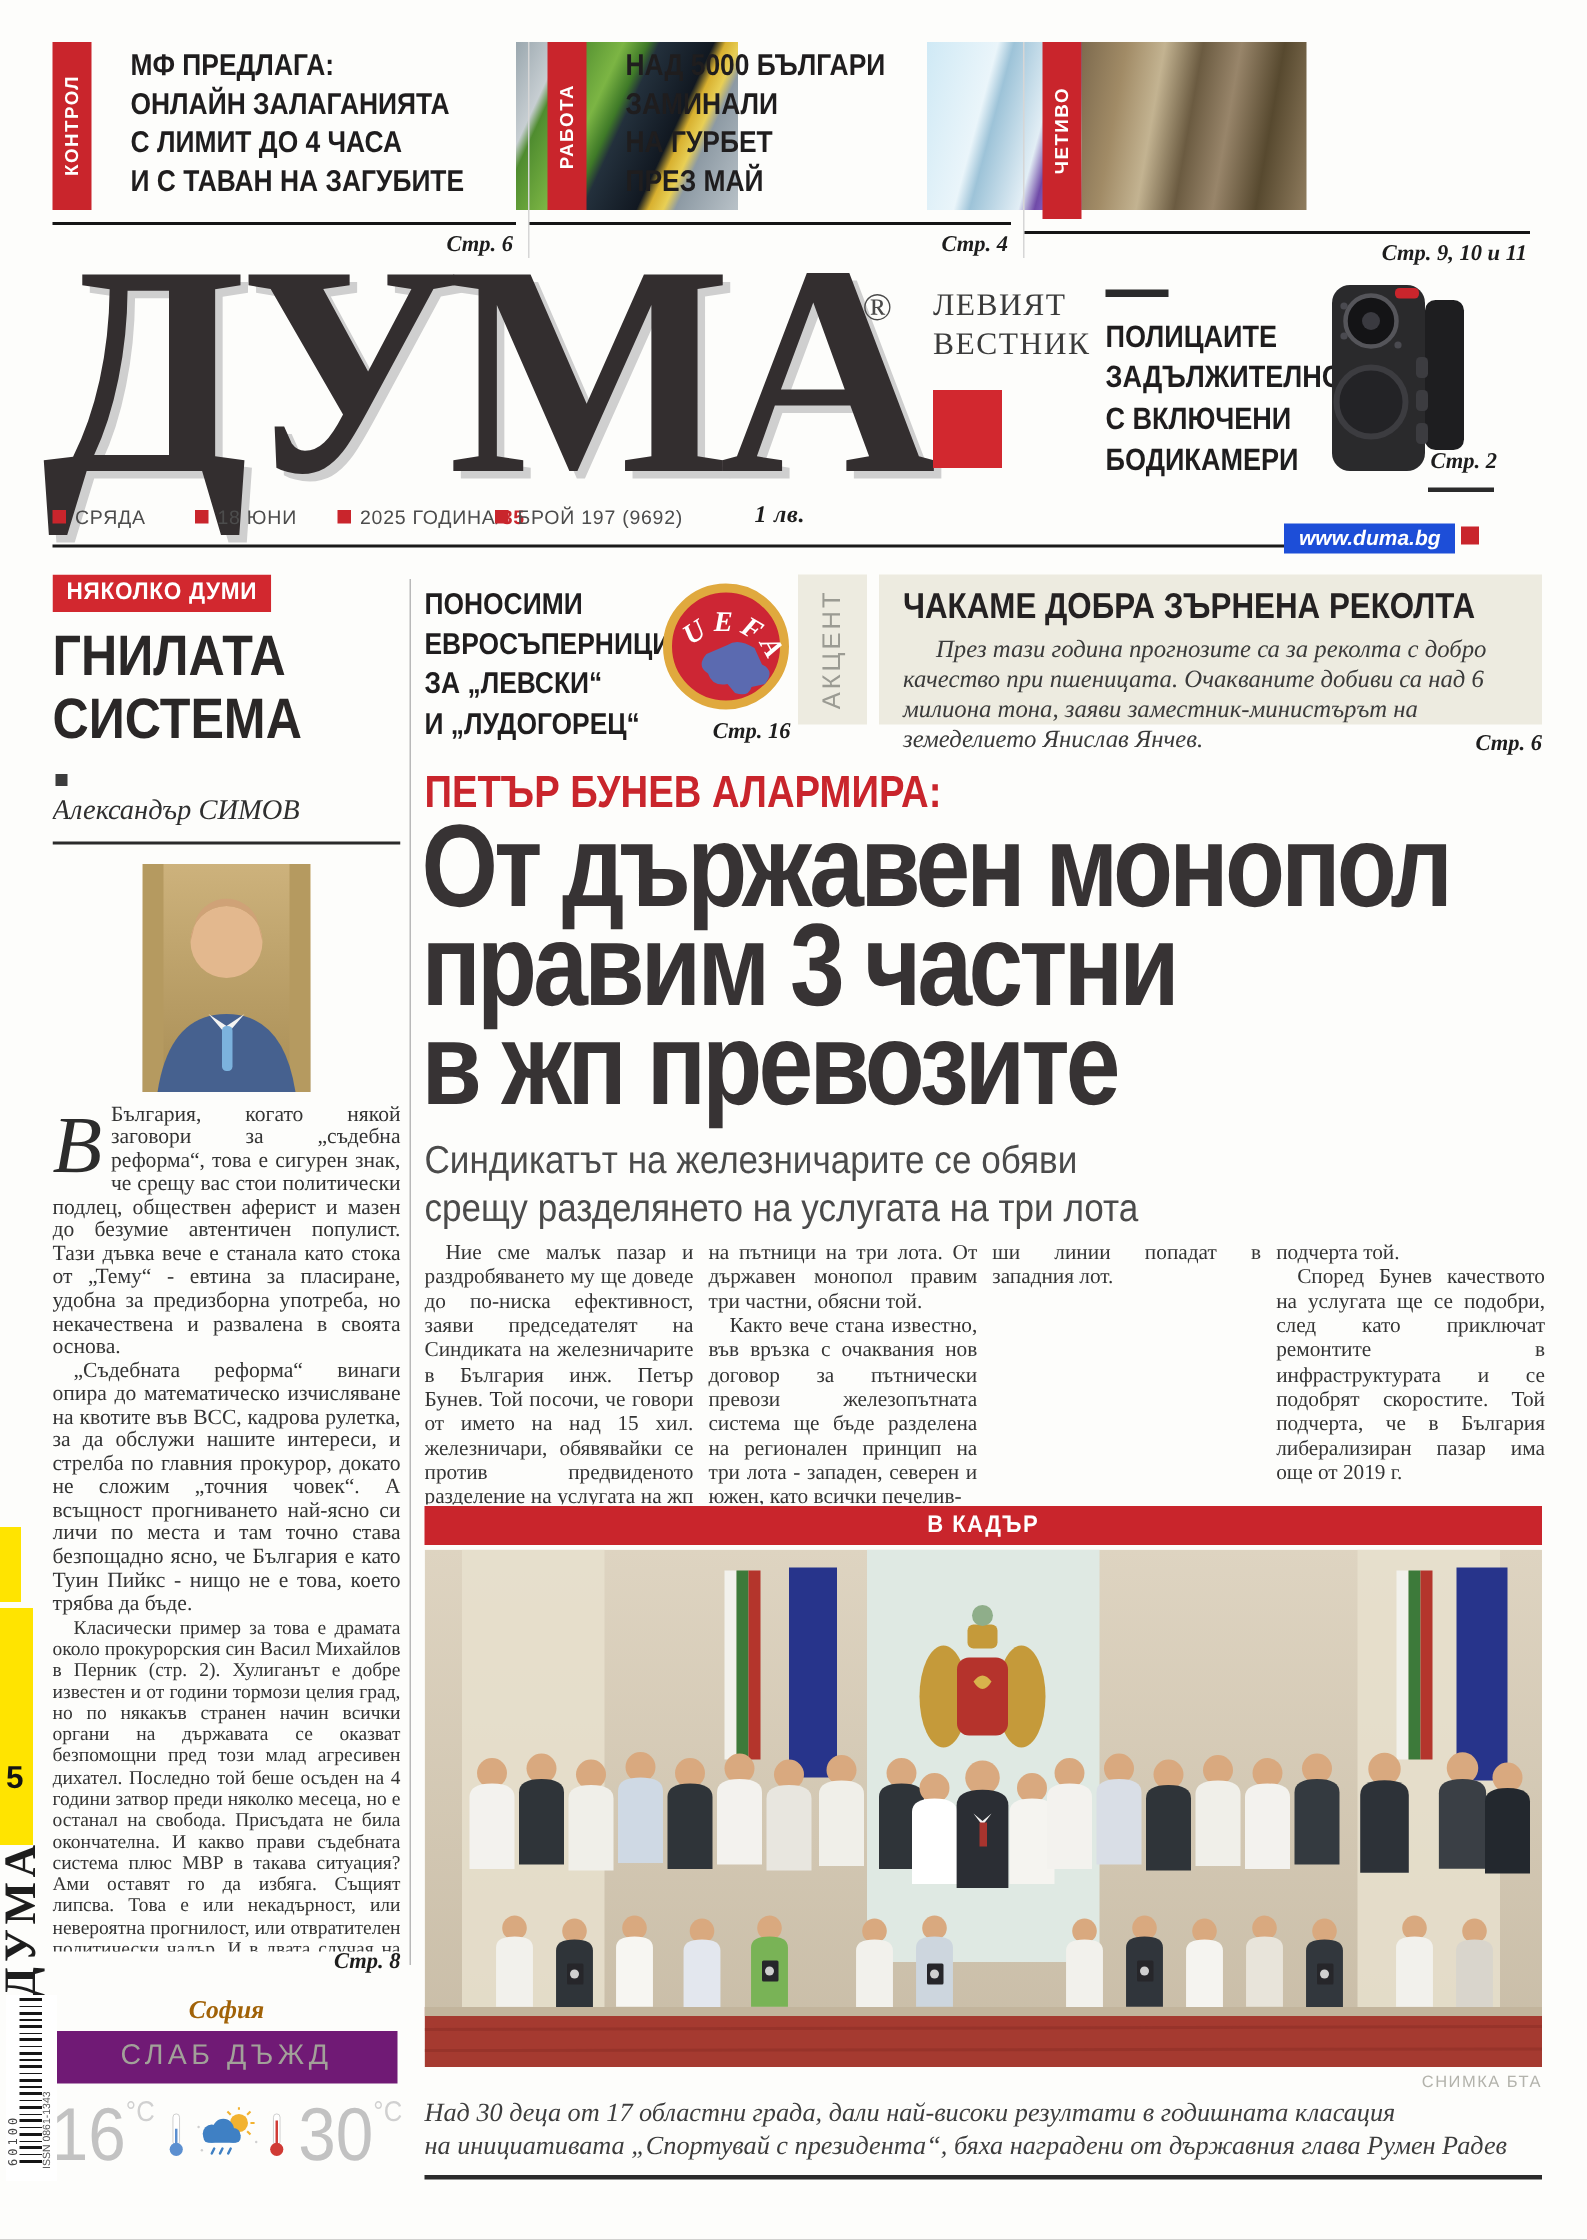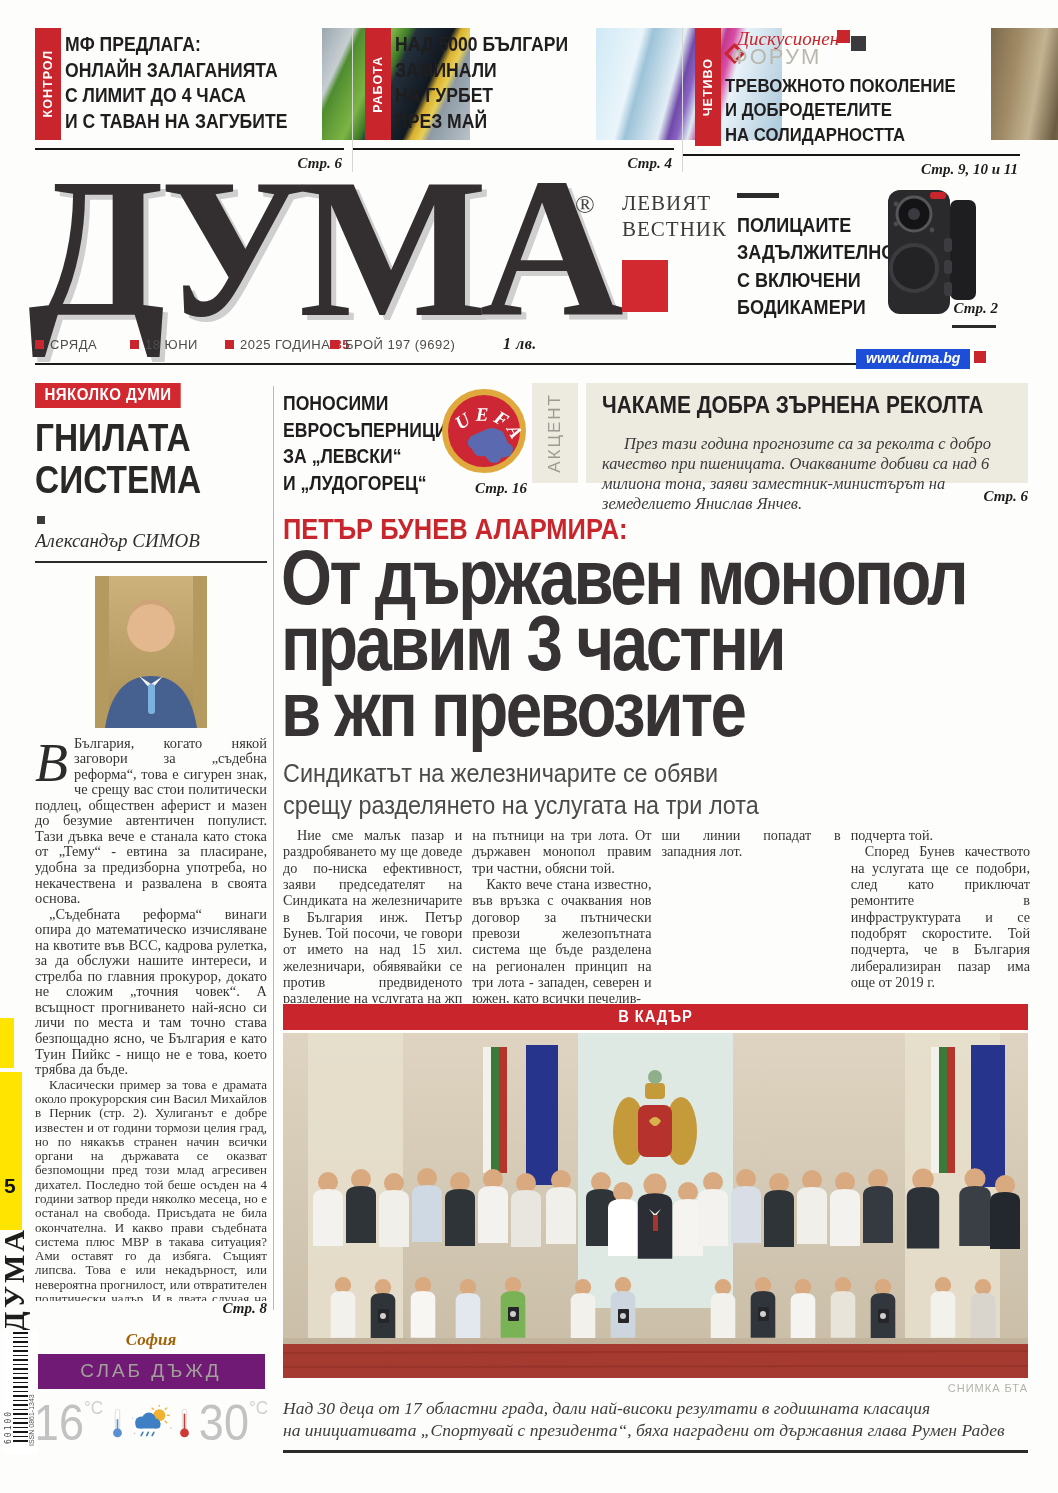--- a/index.html
+++ b/index.html
@@ -8,21 +8,21 @@
   .pageref{font:bold italic 15px "Liberation Serif",serif;color:#1d1d1d;text-align:right}
   .vtext{writing-mode:vertical-rl;transform:rotate(180deg)}
 
   
   .teasers{position:absolute;left:35px;top:28px;width:993px;display:flex}
   .teaser{position:relative;padding-bottom:26px}
   .teaser+.teaser{border-left:1px solid #d6d6d6;}
   .t-main{display:flex;align-items:stretch;height:112px}
   .t-tab{width:26px;background:#c9252c;display:flex;align-items:center;justify-content:center;flex:none}
   .t-tab span{font:bold 12.5px "Liberation Sans",sans-serif;color:#fff;letter-spacing:1px}
-  .t-text{flex:1;padding:4px 4px 0 4px}
+  .t-text{flex:1;padding:4px 4px 0 26px}
   .t-line{font:bold 20px/1.28 "Liberation Sans",sans-serif;color:#1f1d1e;transform:scaleX(.88);transform-origin:0 50%;white-space:nowrap}
   .t-photo{flex:none;border:0}
   .t-rule{position:absolute;left:0;right:8px;bottom:22px;border-bottom:2px solid #151515}
   .t-page{position:absolute;right:10px;bottom:0}
   .t1photo{width:148px;height:112px;background:linear-gradient(115deg,#9aa7ae 0%,#c7ced2 16%,#4f8c2f 20%,#7cb544 36%,#3f7a28 44%,#23303c 48%,#111821 66%,#d8b02f 70%,#e8cf55 75%,#8d9aa4 79%,#b9c2c8 100%)}
   .t2photo{width:186px;height:112px;background:linear-gradient(105deg,#cfe9f5 0%,#eaf5fa 22%,#9dc3d8 27%,#e2eef5 42%,#704aa8 47%,#8a63c4 51%,#dceaf2 56%,#c2388f 61%,#d94fa5 65%,#e8f2f8 70%,#aac8da 100%)}
   .t3photo{width:150px;height:112px;background:linear-gradient(100deg,#7d6a4e 0%,#a18b66 18%,#c3b391 33%,#6b5b41 48%,#98856a 63%,#57492f 80%,#8f7c5e 100%)}
   .t3 .t-text{padding-top:0}
   .forum{position:relative;height:44px;margin-bottom:2px}
   .forum-script{font:italic 19px "Liberation Serif",serif;color:#c9252c;position:absolute;left:12px;top:0}
@@ -76,21 +76,21 @@
   
   .uefa{position:absolute;left:283px;top:388px;width:250px}
   .uefa-lines{position:absolute;left:0;top:2px}
   .uefa-lines .t-line{font-size:20px;line-height:1.33}
   .uefa-logo{position:absolute;left:158px;top:0}
   .uefa-page{position:absolute;left:160px;top:92px;width:84px}
   .akc-label{position:absolute;left:532px;top:383px;width:46px;height:100px;background:#edebe0;display:flex;align-items:center;justify-content:center}
   .akc-label span{font:17px "Liberation Sans",sans-serif;color:#9b9b93;letter-spacing:2px}
   .akc-box{position:absolute;left:586px;top:383px;width:442px;height:100px;background:#edebe0;padding:8px 16px}
   .akc-title{font:bold 24px "Liberation Sans",sans-serif;color:#242122;transform:scaleX(.87);transform-origin:0 50%;white-space:nowrap}
-  .akc-text{margin-top:15px;font:italic 16.5px/1.22 "Liberation Serif",serif;color:#3a3a3a;text-indent:22px}
+  .akc-text{margin-top:4px;font:italic 16.5px/1.22 "Liberation Serif",serif;color:#3a3a3a;text-indent:22px}
   .akc-page{position:absolute;left:908px;top:488px;width:120px}
 
   .kicker{position:absolute;left:283px;top:512px;font:bold 30px "Liberation Sans",sans-serif;color:#c9252c;transform:scaleX(.85);transform-origin:0 50%;white-space:nowrap}
   .headline{position:absolute;left:281px;top:546px}
   .hl{height:66px;font:bold 78px/62px "Liberation Sans",sans-serif;color:#373334;letter-spacing:-3px;transform:scaleX(.84);transform-origin:0 50%;white-space:nowrap}
   .subhead{position:absolute;left:283px;top:758px}
   .sh{font:26px/1.22 "Liberation Sans",sans-serif;color:#4b4b4b;transform:scaleX(.9);transform-origin:0 50%;white-space:nowrap}
   .columns{position:absolute;left:283px;top:827px;width:747px;height:176px;display:flex;gap:10px;overflow:hidden}
   .col{flex:1;font:14.2px/1.15 "Liberation Serif",serif;color:#343434;text-align:justify}
   .col p{text-indent:14px;margin:0}
@@ -150,32 +150,20 @@
       </div>
       <div class="t-rule"></div>
       <div class="t-page pageref">Стр. 4</div>
     </div>
 
     <div class="teaser t3" style="width:346px;padding-left:12px">
       <div class="t-main" style="height:118px">
         <div class="t-tab">
             <span class="vtext">ЧЕТИВО</span>
           </div>
-        <div class="t-text">
-          <div class="forum">
-            <span class="forum-diamond"></span>
-            <span class="forum-script">Дискусионен</span>
-            <span class="forum-caps">ФОРУМ</span>
-            <span class="forum-b1"></span>
-            <span class="forum-b2"></span>
-          </div>
-          <div class="t-line">ТРЕВОЖНОТО ПОКОЛЕНИЕ</div>
-          <div class="t-line">И ДОБРОДЕТЕЛИТЕ</div>
-          <div class="t-line">НА СОЛИДАРНОСТТА</div>
-        </div>
         <div class="t-photo t3photo"></div>
       </div>
       <div class="t-rule" style="bottom:16px"></div>
       <div class="t-page pageref" style="bottom:-6px">Стр. 9, 10 и 11</div>
     </div>
   </div>
 
   <div class="logo">ДУМА</div>
   <div class="logo-reg">®</div>
   <div class="tagline">

